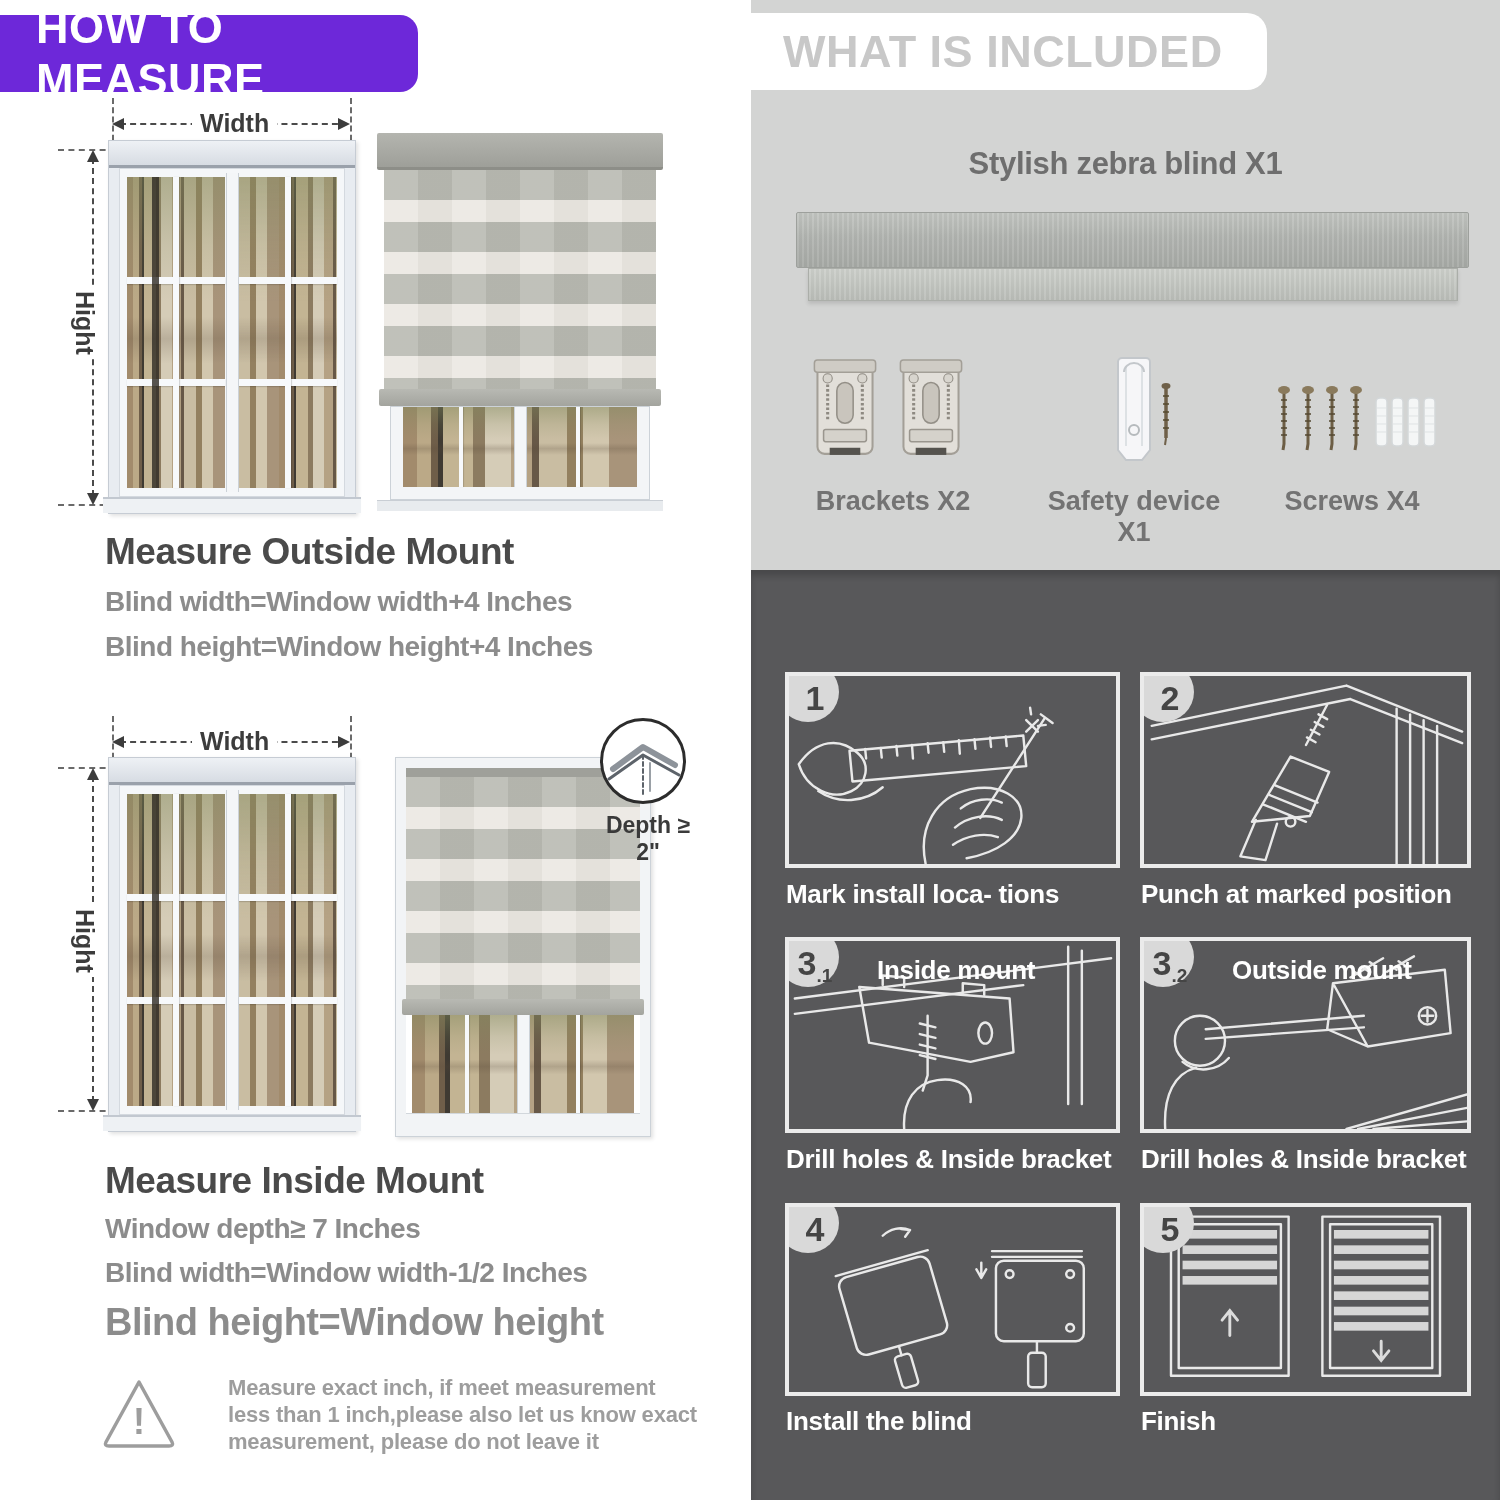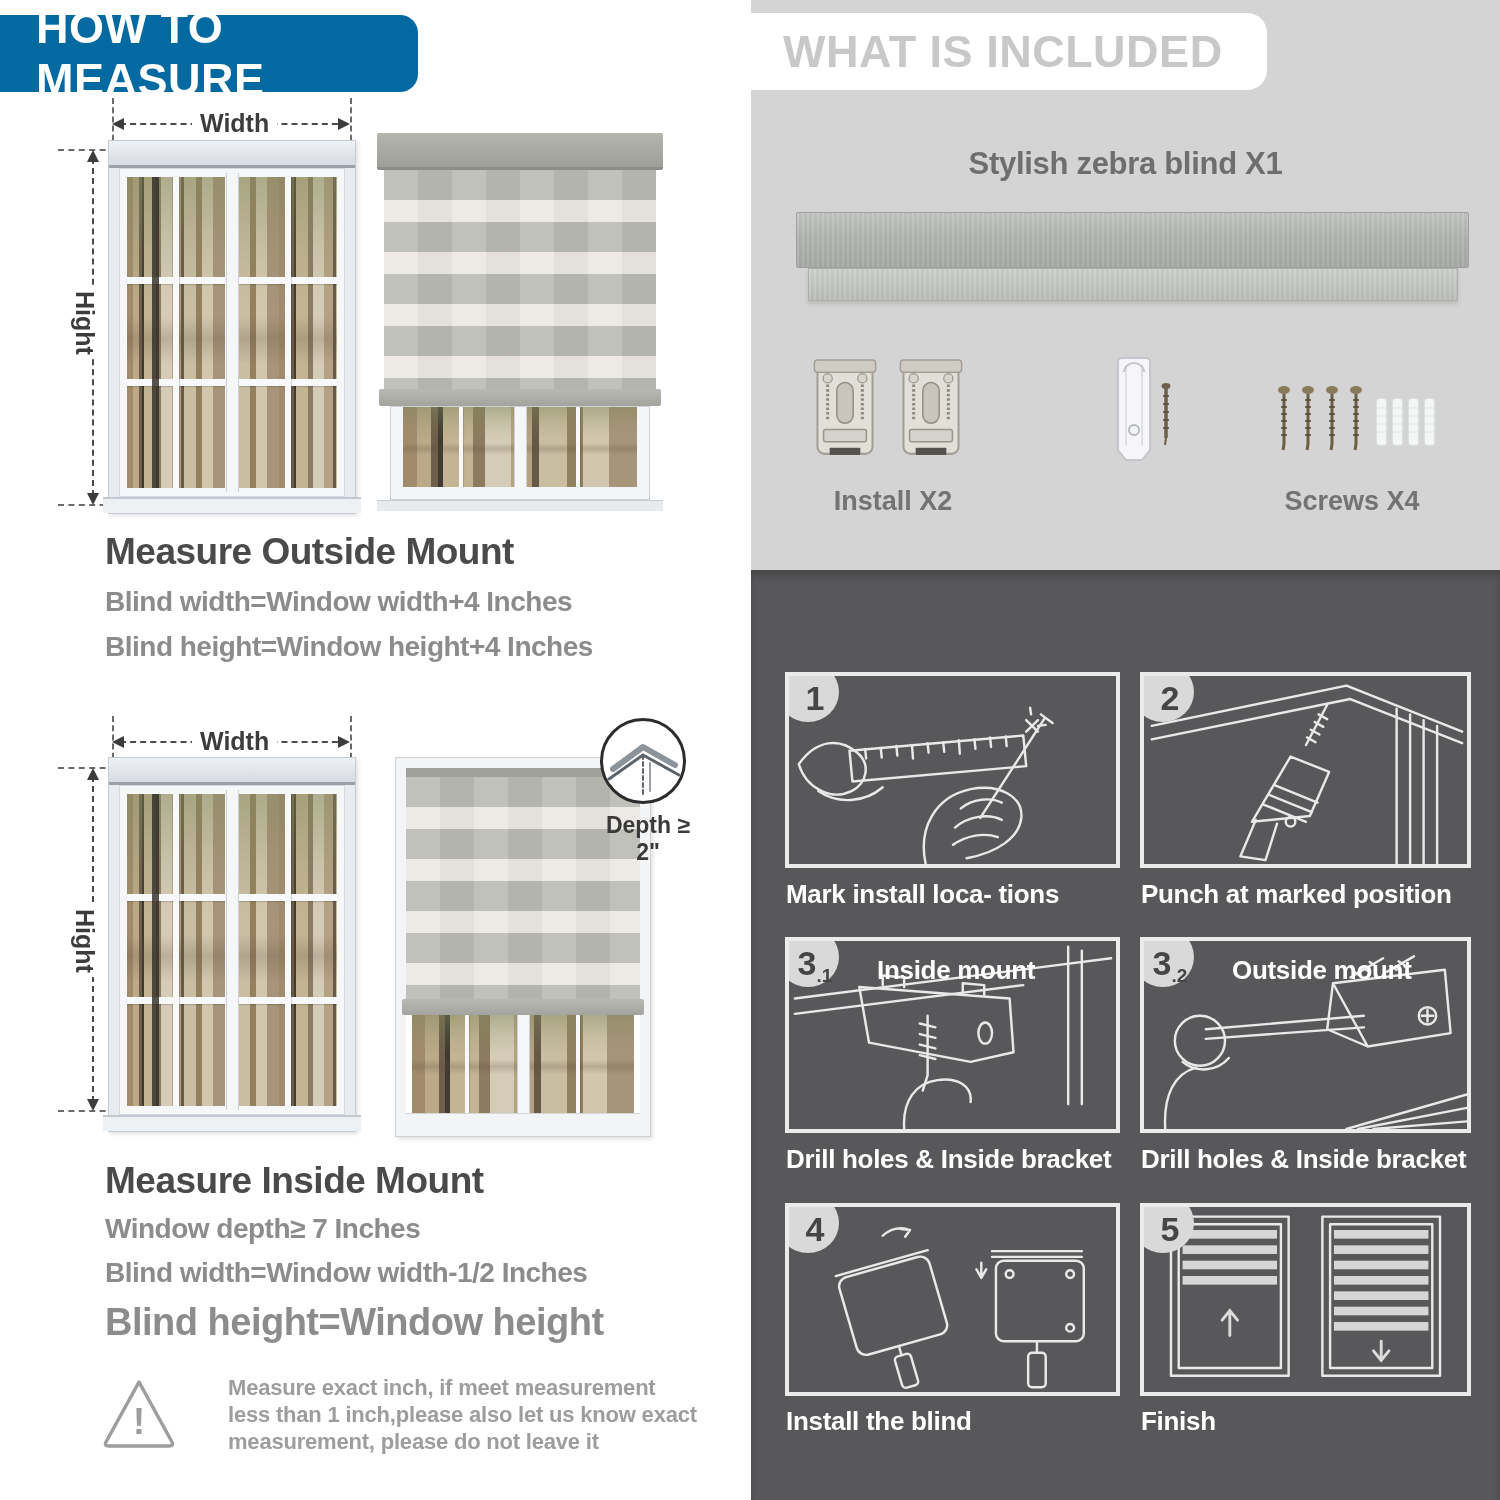--- a/index.html
+++ b/index.html
@@ -51,21 +51,21 @@
   .steptitle{position:absolute;color:#ffffff;font-weight:bold;font-size:26px;letter-spacing:-0.3px;}
   .linesvg{position:absolute;inset:0;width:100%;height:100%;}
 
   .h-label{font-weight:bold;color:#3c3c3c;font-size:25px;background:#ffffff;padding:0 8px;}
 </style>
 </head>
 <body>
 
 <div class="canvas">
 
-  <div class="abs" style="left:0;top:15px;width:418px;height:77px;background:#0369a1;border-radius:0 18px 18px 0;
+  <div class="abs" style="left:0;top:15px;width:418px;height:77px;background:#6d28d9;border-radius:0 18px 18px 0;
               display:flex;align-items:center;padding-left:36px;box-sizing:border-box;">
     <span class="b" style="color:#ffffff;font-size:45px;letter-spacing:0.5px;">HOW TO MEASURE</span>
   </div>
 
   <div class="abs dashV" style="left:112px;top:98px;height:52px;border-color:#6a6a6a;"></div>
   <div class="abs dashV" style="left:350px;top:98px;height:52px;border-color:#6a6a6a;"></div>
   <div class="abs dashH" style="left:120px;top:123px;width:228px;"></div>
   <div class="abs tri" style="left:112px;top:118px;border-width:6px 12px 6px 0;border-right-color:#3c3c3c;"></div>
   <div class="abs tri" style="left:338px;top:118px;border-width:6px 0 6px 12px;border-left-color:#3c3c3c;"></div>
   <div class="abs h-label" style="left:192px;top:109px;">Width</div>
@@ -265,21 +265,22 @@
       </g>
       <g stroke="#dfe3e4" stroke-width="1">
         <path d="M103,26 h9 M103,34 h9 M103,42 h9 M103,50 h9"></path>
           <path d="M119,26 h9 M119,34 h9 M119,42 h9 M119,50 h9"></path>
         <path d="M135,26 h9 M135,34 h9 M135,42 h9 M135,50 h9"></path>
           <path d="M151,26 h9 M151,34 h9 M151,42 h9 M151,50 h9"></path>
       </g>
     </svg>
   </div>
 
-  <div class="abs b" style="left:813px;top:486px;width:160px;text-align:center;font-size:27px;color:#737373;">Install X2</div>
+  <div class="abs b" style="left:813px;top:486px;width:160px;text-align:center;font-size:27px;color:#737373;">Brackets X2</div>
+  <div class="abs b" style="left:1029px;top:486px;width:210px;text-align:center;font-size:27px;color:#737373;">Safety device X1</div>
   <div class="abs b" style="left:1282px;top:486px;width:140px;text-align:center;font-size:27px;color:#737373;">Screws X4</div>
 
   <div class="abs" style="left:751px;top:570px;width:749px;height:930px;background:#58585a;box-shadow:inset 0 6px 6px rgba(0,0,0,.18);"></div>
 
 
   <div class="card" style="left:785px;top:672px;width:335px;height:196px;">
     <svg class="linesvg" viewBox="0 0 335 196" preserveAspectRatio="none">
       <g stroke="#e9e9e9" stroke-width="2.5" fill="none" stroke-linecap="round" stroke-linejoin="round">
         <path d="M62,78 L240,62 L243,94 L65,110 Z"></path>
         <path d="M78,76 l1,10 M94,75 l1,10 M110,73 l1,10 M126,72 l1,14 M142,70 l1,10 M158,69 l1,10 M174,67 l1,14 M190,66 l1,10 M206,64 l1,10 M222,63 l1,10"></path>

